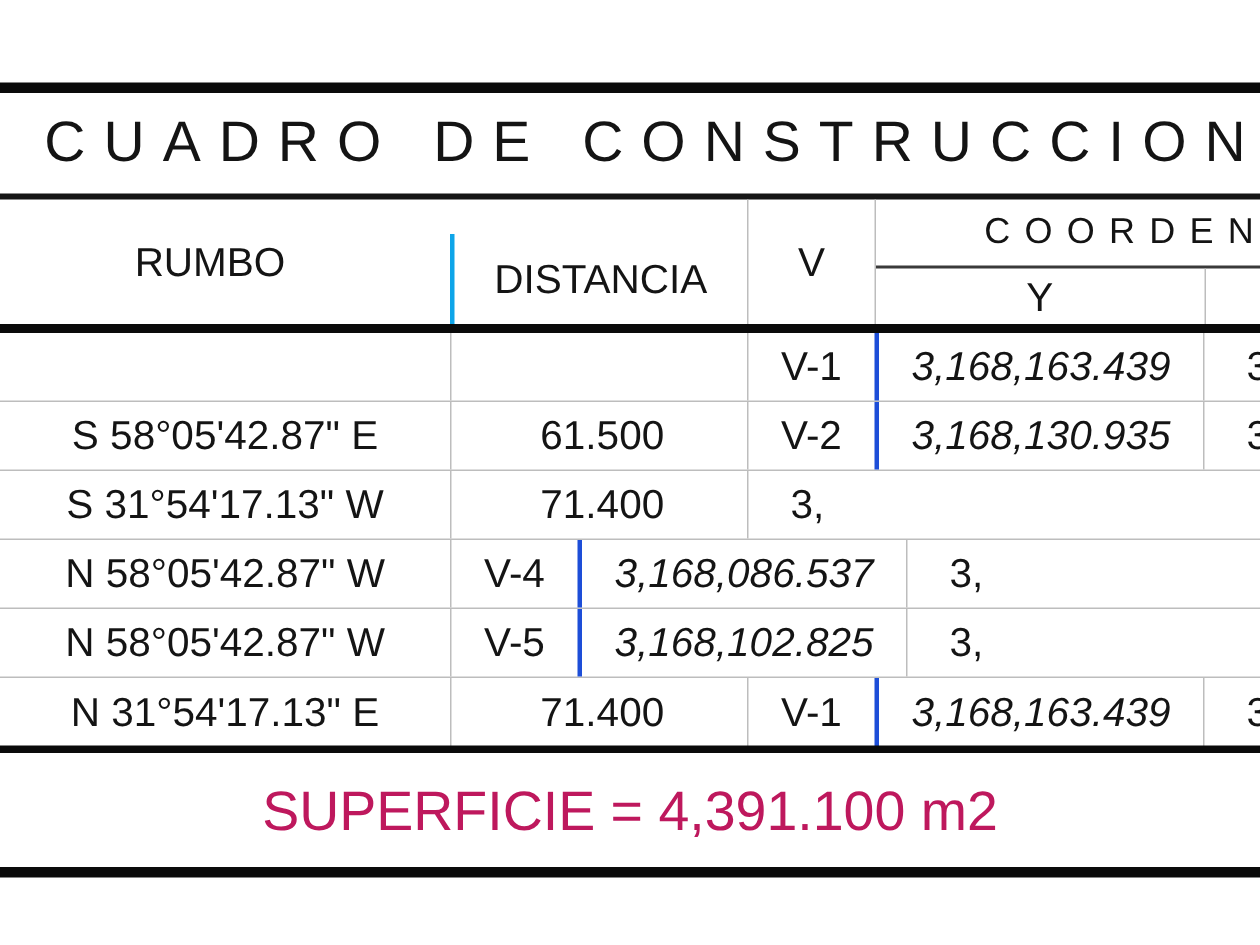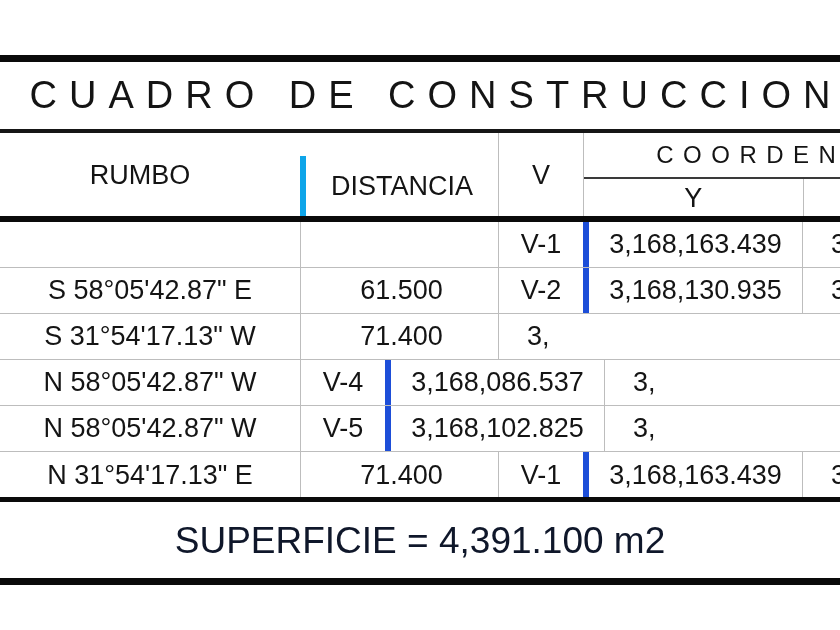--- a/index.html
+++ b/index.html
@@ -21,46 +21,46 @@
     display:flex;align-items:center;justify-content:center;
     font-size:38px;letter-spacing:12px;white-space:nowrap;color:#141414;
   }
 
   .header-band{
     left:-20px;top:133px;width:1041px;height:84px;display:flex;
     font-size:27px;color:#141414;
   }
   .hcol{display:flex;align-items:center;justify-content:center;}
   .hcol-rumbo{width:320px;}
-  .hcol-dist{width:198px;border-left:6px solid #0ea5e9;margin-top:23px;}
+  .hcol-dist{width:198px;border-left:3px solid #0ea5e9;margin-top:23px;}
   .hcol-v{width:85px;border-left:1px solid #bdbdbd;}
   .hgroup{width:438px;border-left:1px solid #bdbdbd;display:flex;flex-direction:column;}
   .hgroup-top{
     height:46px;display:flex;align-items:center;justify-content:center;
     font-size:24px;letter-spacing:9.5px;white-space:nowrap;
     border-bottom:2px solid #3a3a3a;overflow:hidden;
   }
   .hgroup-bottom{flex:1;display:flex;}
   .hsub-y{width:219px;display:flex;align-items:center;justify-content:center;}
   .hsub-x{width:219px;border-left:1px solid #bdbdbd;}
 
   .rows-band{left:-20px;top:222px;width:1041px;font-size:27px;color:#141414;}
   .trow{height:46px;display:flex;border-bottom:1px solid #bdbdbd;}
   .trow:last-child{border-bottom:none;}
   .cell{display:flex;align-items:center;justify-content:center;white-space:nowrap;}
   .c-rumbo{width:320px;padding-left:20px;}
   .c-dist{width:198px;border-left:1px solid #bdbdbd;padding-left:4px;}
   .c-v{width:85px;border-left:1px solid #bdbdbd;}
-  .c-y{width:219px;border-left:6px solid #1d4ed8;}
+  .c-y{width:219px;border-left:3px solid #1d4ed8;font-style:italic;}
   .c-x{width:219px;border-left:1px solid #bdbdbd;justify-content:flex-start;padding-left:28px;}
 
   .footer-band{
     left:0;top:503px;width:840px;height:75px;
     display:flex;align-items:center;justify-content:center;
-    font-size:37px;white-space:nowrap;color:#0f172a;
+    font-size:37px;white-space:nowrap;color:#be185d;
   }
 </style>
 </head>
 <body>
 
 <div class="stage">
 
   <div class="rule rule-top"></div>
 
   <div class="abs title-band">CUADRO DE CONSTRUCCION</div>

